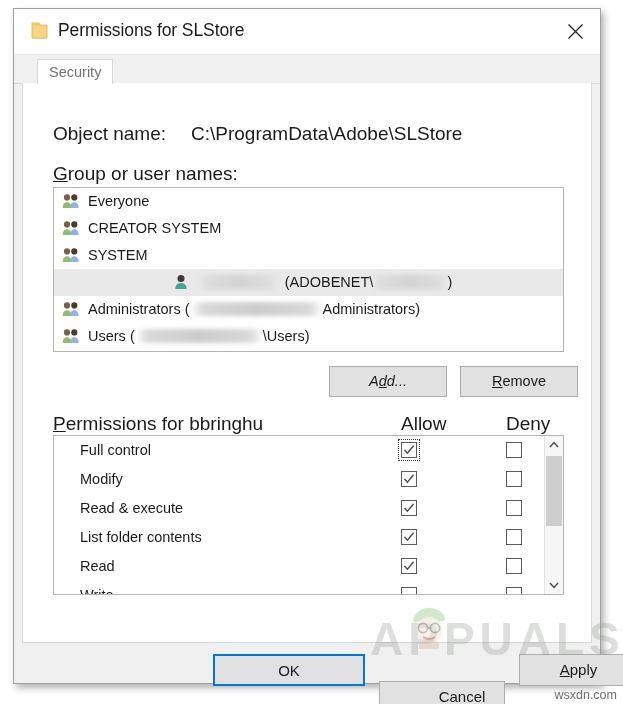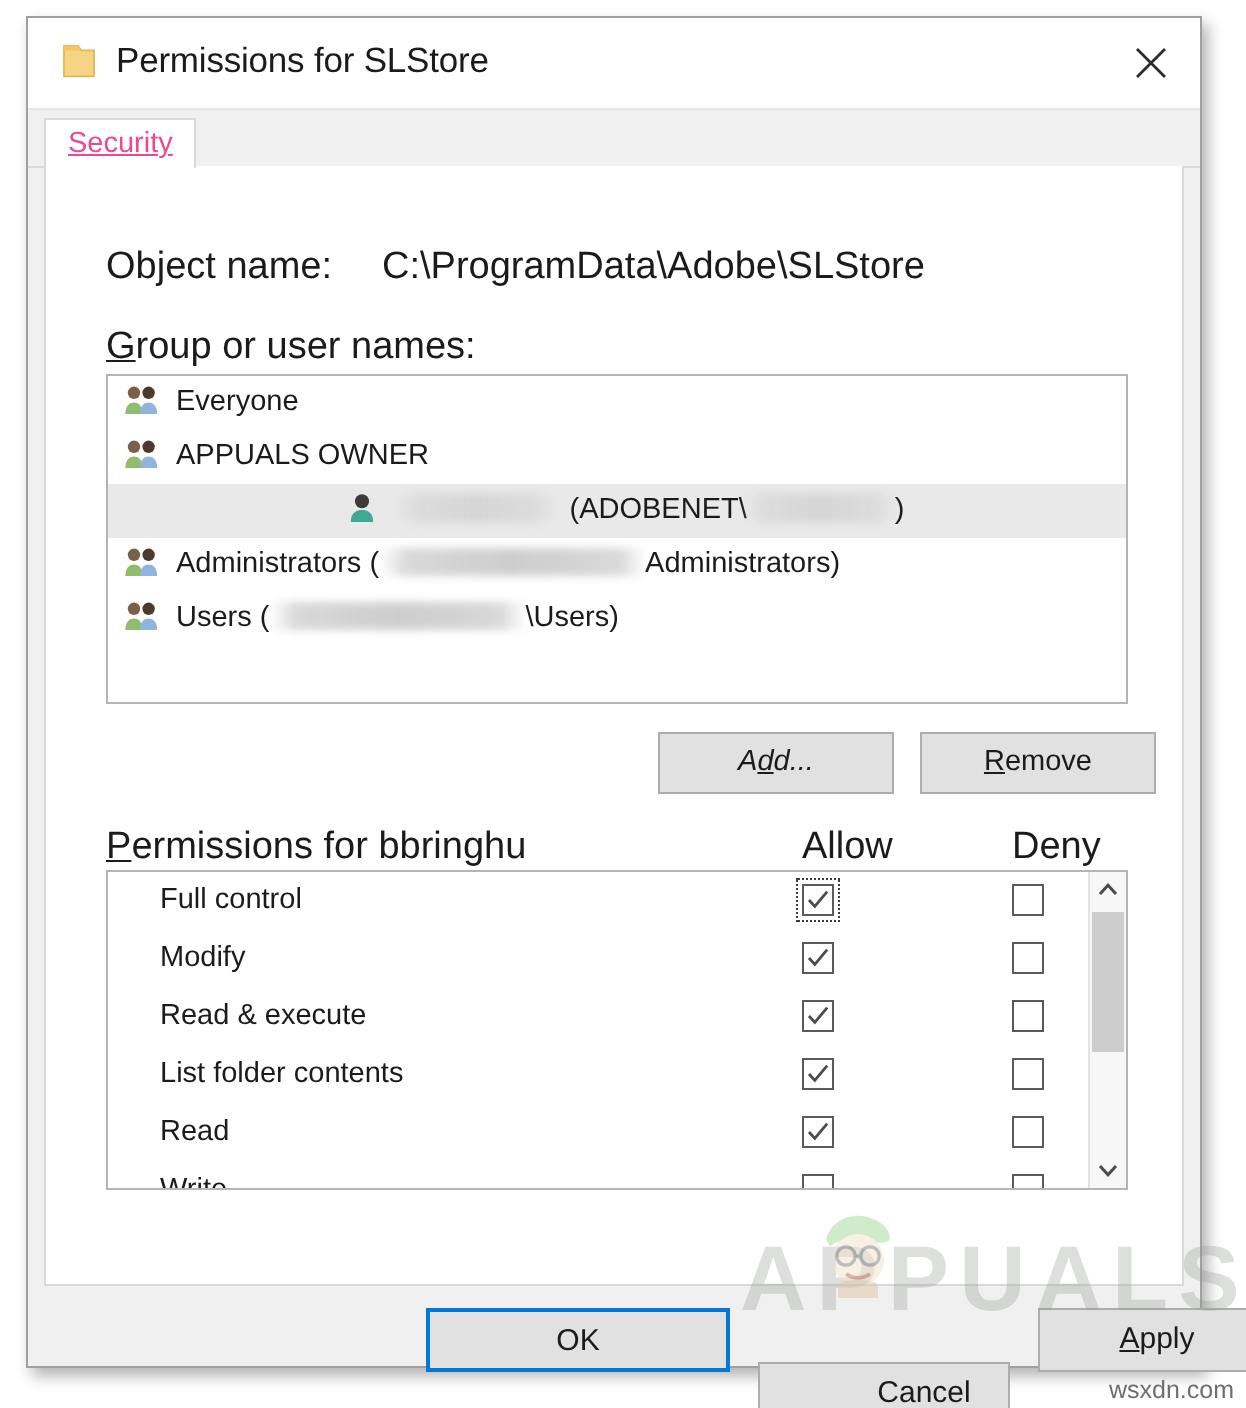--- a/index.html
+++ b/index.html
@@ -67,34 +67,33 @@
 
   
   .tabstrip {
     position: relative;
     height: 29px;
     background: #f0f0f0;
     margin-top: 0px;
   }
   .tab {
     position: absolute;
-    left: 8px;
+    left: 23px;
     top: 4px;
     height: 25px;
     padding: 0 11px;
     background: #ffffff;
     border: 1px solid #d9d9d9;
     border-bottom: none;
     box-sizing: border-box;
     line-height: 24px;
     font-size: 14.5px;
-    color: #ec4899;
+    color: #737373;
     cursor: default;
     z-index: 2;
-    text-decoration: underline;
   }
   .tab-underline {
     position: absolute;
     left: 0; right: 0; bottom: 0;
     height: 1px;
     background: #d9d9d9;
   }
 
   
   .tabbody {
@@ -367,23 +366,33 @@
         </div>
 
         <div class="listrow">
           <span class="rowicon">
             <svg width="19" height="16" viewBox="0 0 19 16">
               <circle cx="5" cy="4.4" r="3.1" fill="#7a6048"></circle>
               <path d="M0.7 15 C0.7 10.6 3 9.2 5 9.2 C7 9.2 9.3 10.6 9.3 15 Z" fill="#8fbd6b"></path>
               <circle cx="12.3" cy="4.4" r="3.1" fill="#4d3a2c"></circle>
               <path d="M8 15 C8 10.6 10.3 9.2 12.3 9.2 C14.3 9.2 16.6 10.6 16.6 15 Z" fill="#8fb4dd"></path>
             </svg>
-          </span><span class="rowtext">APPUALS OWNER</span>
-        </div>
-
+          </span><span class="rowtext">CREATOR SYSTEM</span>
+        </div>
+
+        <div class="listrow">
+          <span class="rowicon">
+            <svg width="19" height="16" viewBox="0 0 19 16">
+              <circle cx="5" cy="4.4" r="3.1" fill="#7a6048"></circle>
+              <path d="M0.7 15 C0.7 10.6 3 9.2 5 9.2 C7 9.2 9.3 10.6 9.3 15 Z" fill="#8fbd6b"></path>
+              <circle cx="12.3" cy="4.4" r="3.1" fill="#4d3a2c"></circle>
+              <path d="M8 15 C8 10.6 10.3 9.2 12.3 9.2 C14.3 9.2 16.6 10.6 16.6 15 Z" fill="#8fb4dd"></path>
+            </svg>
+          </span><span class="rowtext">SYSTEM</span>
+        </div>
 
         <div class="listrow selected">
           <span class="rowicon">
             <svg width="19" height="16" viewBox="0 0 19 16">
               <circle cx="8" cy="4.6" r="3.5" fill="#3f3a36"></circle>
               <path d="M2.4 15 C2.4 10.2 5.3 9 8 9 C10.7 9 13.6 10.2 13.6 15 Z" fill="#3fa897"></path>
             </svg>
           </span><span class="redact" style="width:78px"></span><span class="rowtext" style="margin-left:8px">(ADOBENET\</span><span class="redact" style="width:74px"></span><span class="rowtext">)</span>
         </div>
 

